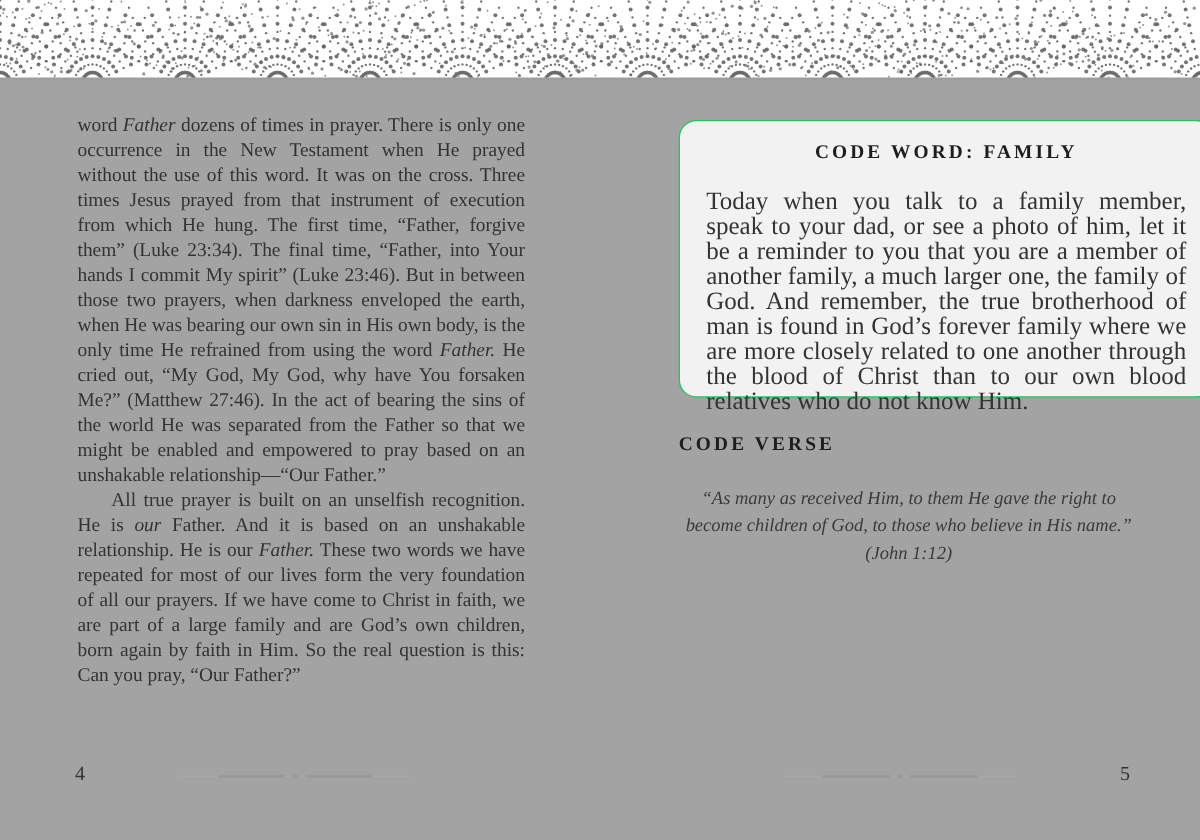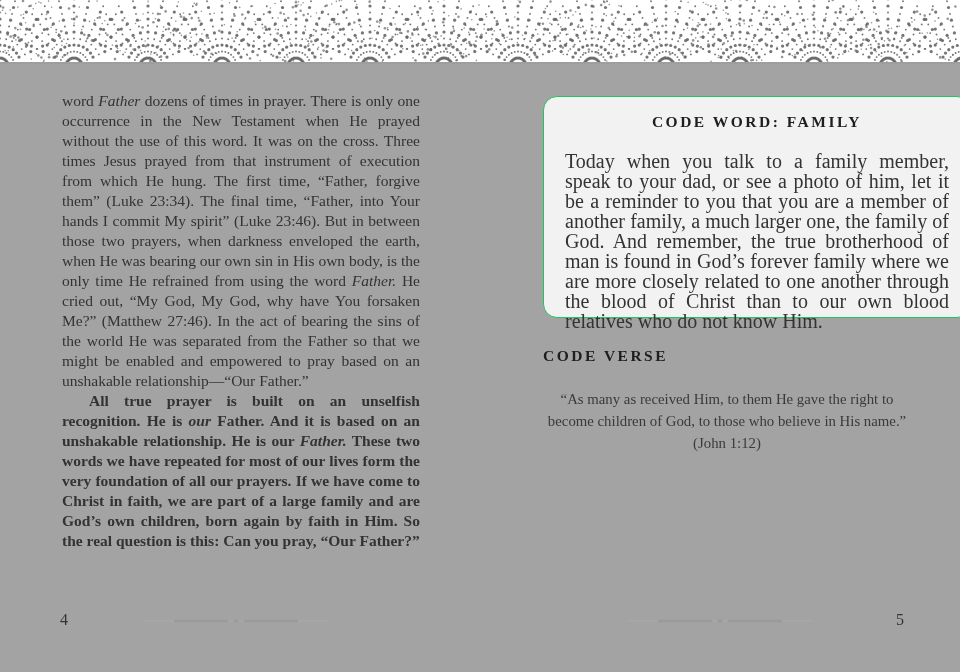--- a/index.html
+++ b/index.html
@@ -13,21 +13,21 @@
     position:absolute;top:0;left:0;width:960px;height:62px;
     border-bottom:2px solid #9e9e9e;overflow:hidden;background:#fff;
   }
   .header-band svg{display:block}
   
   .body-text{
     position:absolute;left:62px;top:91px;width:358px;
     font-size:15.5px;line-height:20px;text-align:justify;color:#333;
   }
   .body-text p{margin:0;padding:0;}
-  .body-text p.indent{text-indent:27px;font-weight:bold;}
+  .body-text p.indent{text-indent:27px;}
   .body-text em{font-style:italic;}
   
   .code-box{
     position:absolute;left:543px;top:96px;width:428px;height:222px;
     box-sizing:border-box;background:#f2f2f2;border:1px solid #22c55e;
     border-radius:14px;padding:13px 21px 0 21px;
   }
   .box-title{
     text-align:center;font-size:15.5px;font-weight:bold;
     letter-spacing:2.5px;color:#1e1e1e;margin-top:3px;
@@ -36,21 +36,21 @@
     margin-top:20px;font-size:20px;line-height:20px;
     text-align:justify;color:#333;
   }
   
   .verse-title{
     position:absolute;left:543px;top:347px;width:360px;text-align:left;
     font-size:15.5px;font-weight:bold;letter-spacing:2.5px;color:#1e1e1e;
   }
   .verse-text{
     position:absolute;left:537px;top:388px;width:380px;text-align:center;
-    font-size:14.8px;line-height:22px;color:#3a3a3a;
+    font-style:italic;font-size:14.8px;line-height:22px;color:#3a3a3a;
   }
   
   .page-number{position:absolute;top:611px;font-size:16px;color:#333;}
   .page-number.pn-left{left:60px;}
   .page-number.pn-right{right:56px;text-align:right;}
   .divider{position:absolute;top:617px;width:184px;height:8px;}
   .divider.dv-left{left:144px;}
   .divider.dv-right{left:628px;}
 </style>
 </head>

